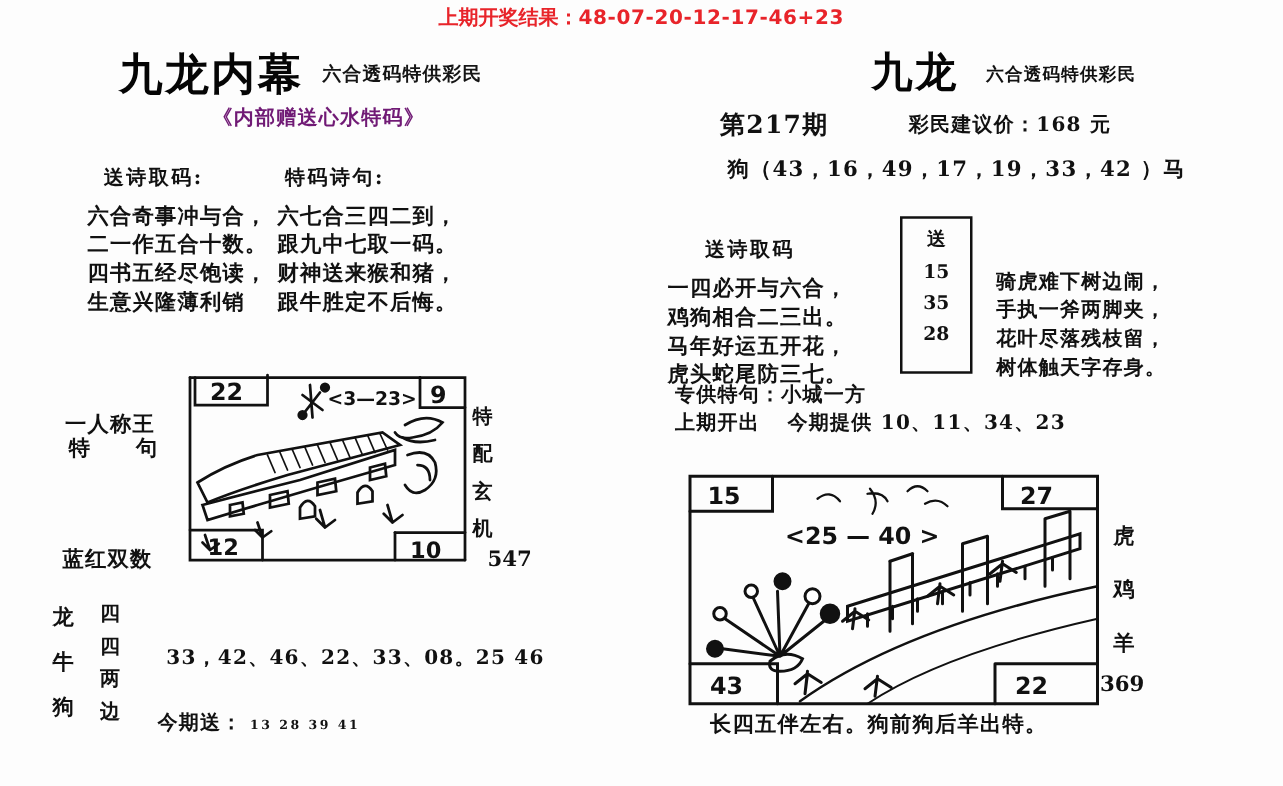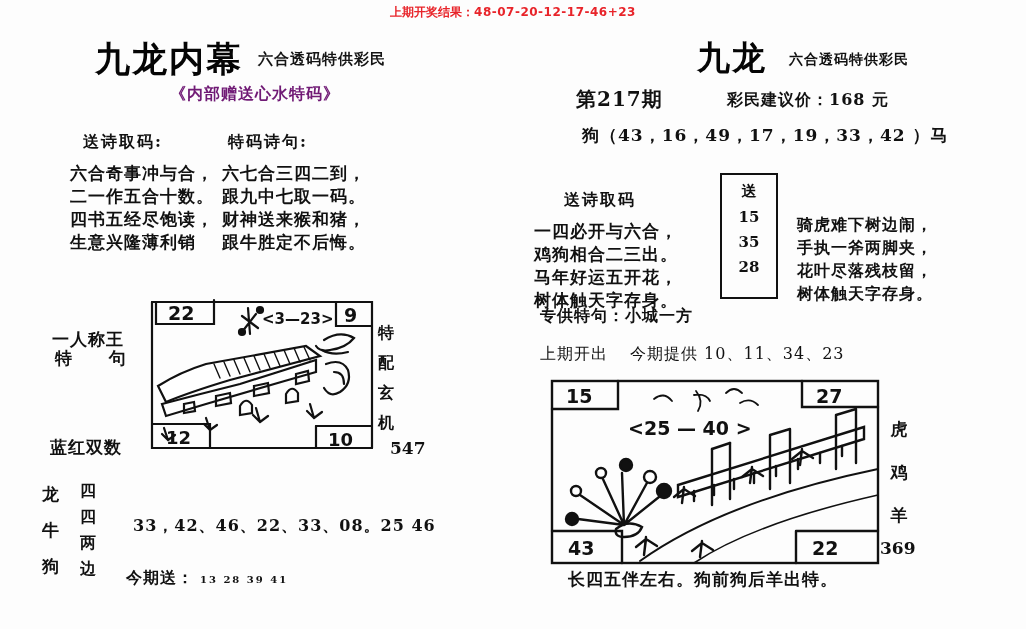--- a/index.html
+++ b/index.html
@@ -6,21 +6,21 @@
   body{
     width:1026px;height:629px;position:relative;overflow:hidden;
     font-family:"DejaVu Sans","Liberation Sans",sans-serif;
     color:#111;
   }
   .page{position:absolute;inset:0;background:#fdfdfd;}
 
   
   .result-line{
     position:absolute;left:0;top:4px;width:1026px;text-align:center;
-    font-size:12px;font-weight:bold;color:#e8242a;letter-spacing:.5px;
+    font-size:16px;font-weight:bold;color:#e8242a;letter-spacing:.5px;
     font-family:"DejaVu Sans","Liberation Sans",sans-serif;
   }
   .result-line .res-label{letter-spacing:0;}
   .num{font-family:"DejaVu Serif","Liberation Serif",serif;font-weight:bold;}
 
   
   .left{position:absolute;left:0;top:28px;width:512px;height:601px;}
   .brand-l{position:absolute;left:95px;top:8px;font-size:35px;font-weight:bold;
     font-family:"DejaVu Serif","Liberation Serif",serif;letter-spacing:2px;color:#050505;}
   .brand-l-sub{position:absolute;left:258px;top:22px;font-size:15px;font-weight:bold;
@@ -83,21 +83,21 @@
   .r-poem2{position:absolute;left:285px;top:185px;font-size:16px;font-weight:bold;line-height:23px;
     font-family:"DejaVu Serif","Liberation Serif",serif;letter-spacing:1px;white-space:pre;}
 
   .send-box{position:absolute;left:208px;top:145px;width:54px;height:122px;
     border:2px solid #111;text-align:center;}
   .send-box div{font-size:15px;font-weight:bold;
     font-family:"DejaVu Serif","Liberation Serif",serif;margin-top:7px;}
 
   .r-special{position:absolute;left:28px;top:278px;font-size:16px;font-weight:bold;
     font-family:"DejaVu Serif","Liberation Serif",serif;letter-spacing:1px;}
-  .r-prev{position:absolute;left:28px;top:316px;font-size:16px;font-weight:normal;
+  .r-prev{position:absolute;left:28px;top:300px;font-size:16px;font-weight:bold;
     font-family:"DejaVu Serif","Liberation Serif",serif;letter-spacing:1px;}
   .r-prev .gap{display:inline-block;width:22px;}
 
   .zodiac-col-r{position:absolute;left:376px;top:380px;font-size:17px;font-weight:bold;
     font-family:"DejaVu Serif","Liberation Serif",serif;line-height:43px;text-align:center;width:22px;}
   .r-369{position:absolute;left:368px;top:510px;font-size:17px;font-weight:bold;
     font-family:"DejaVu Serif","Liberation Serif",serif;text-align:center;}
   .r-bottom{position:absolute;left:56px;top:540px;font-size:17px;font-weight:bold;
     font-family:"DejaVu Serif","Liberation Serif",serif;letter-spacing:1px;}
 
@@ -226,21 +226,21 @@
     <div class="brand-r">九龙</div>
     <div class="brand-r-sub">六合透码特供彩民</div>
     <div class="issue">第217期</div>
     <div class="price">彩民建议价：168 元</div>
     <div class="zodiac-row">狗（43，16，49，17，19，33，42    ）马</div>
 
     <div class="r-head1">送诗取码</div>
     <div class="r-poem1">一四必开与六合，
 鸡狗相合二三出。
 马年好运五开花，
-树体触天字存身。</div>
+虎头蛇尾防三七。</div>
     <div class="r-poem2">骑虎难下树边闹，
 手执一斧两脚夹，
 花叶尽落残枝留，
 树体触天字存身。</div>
 
     <div class="send-box">
       <div>送</div>
       <div class="num">15</div>
       <div class="num">35</div>
       <div class="num">28</div>

